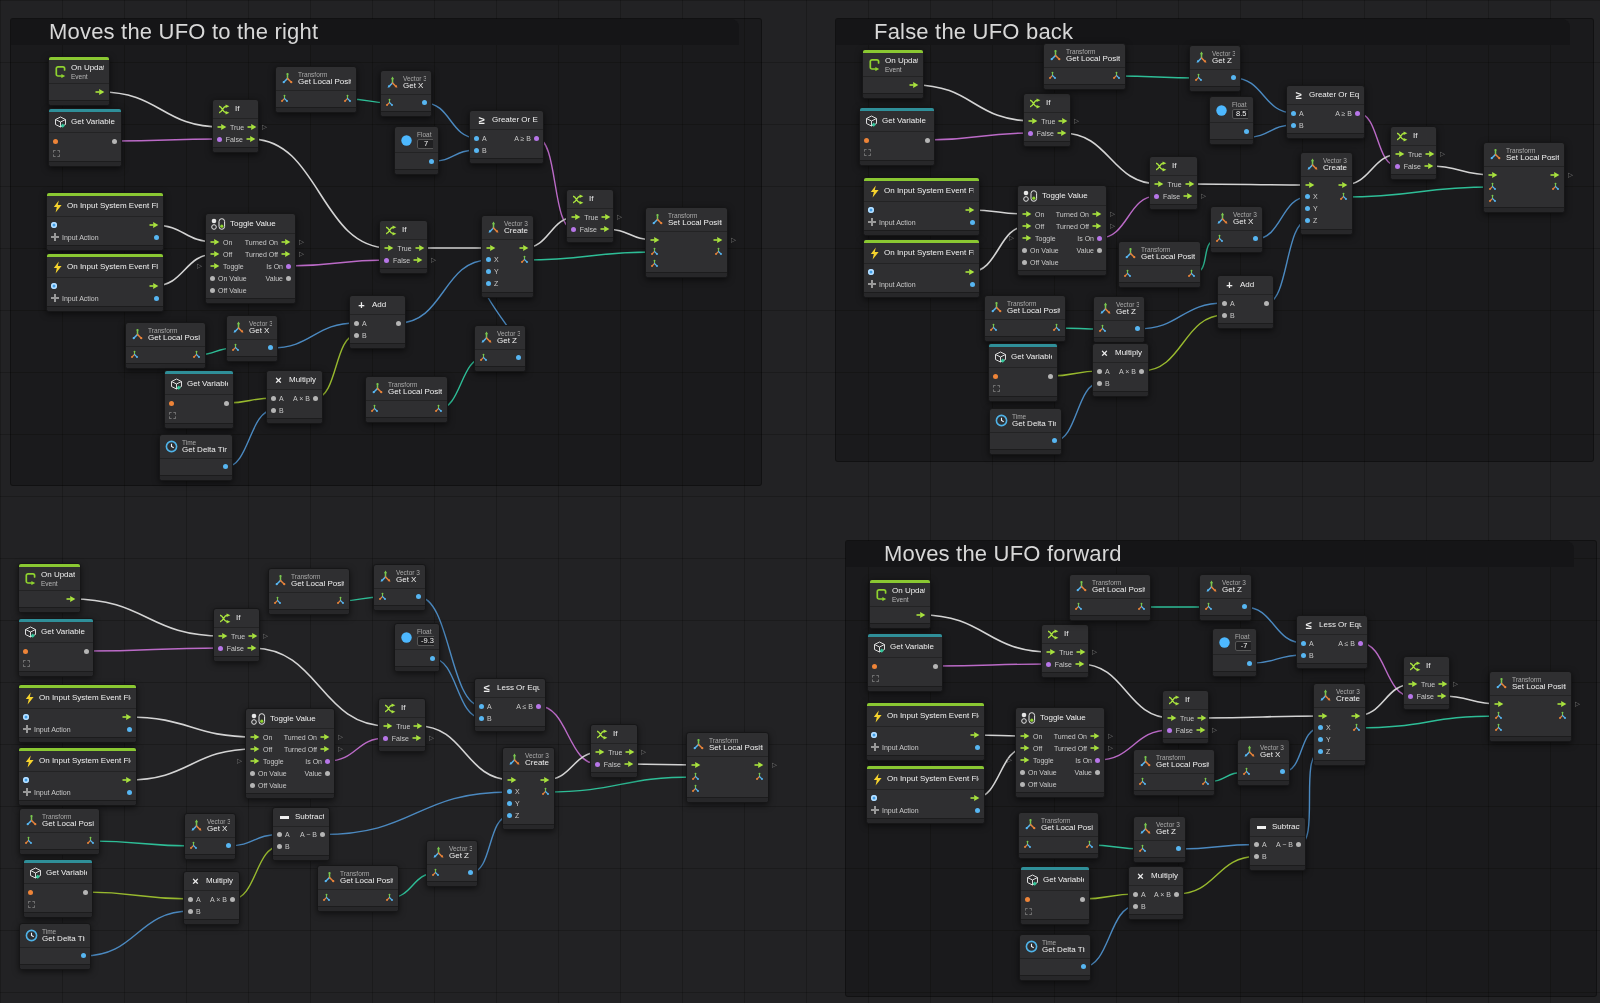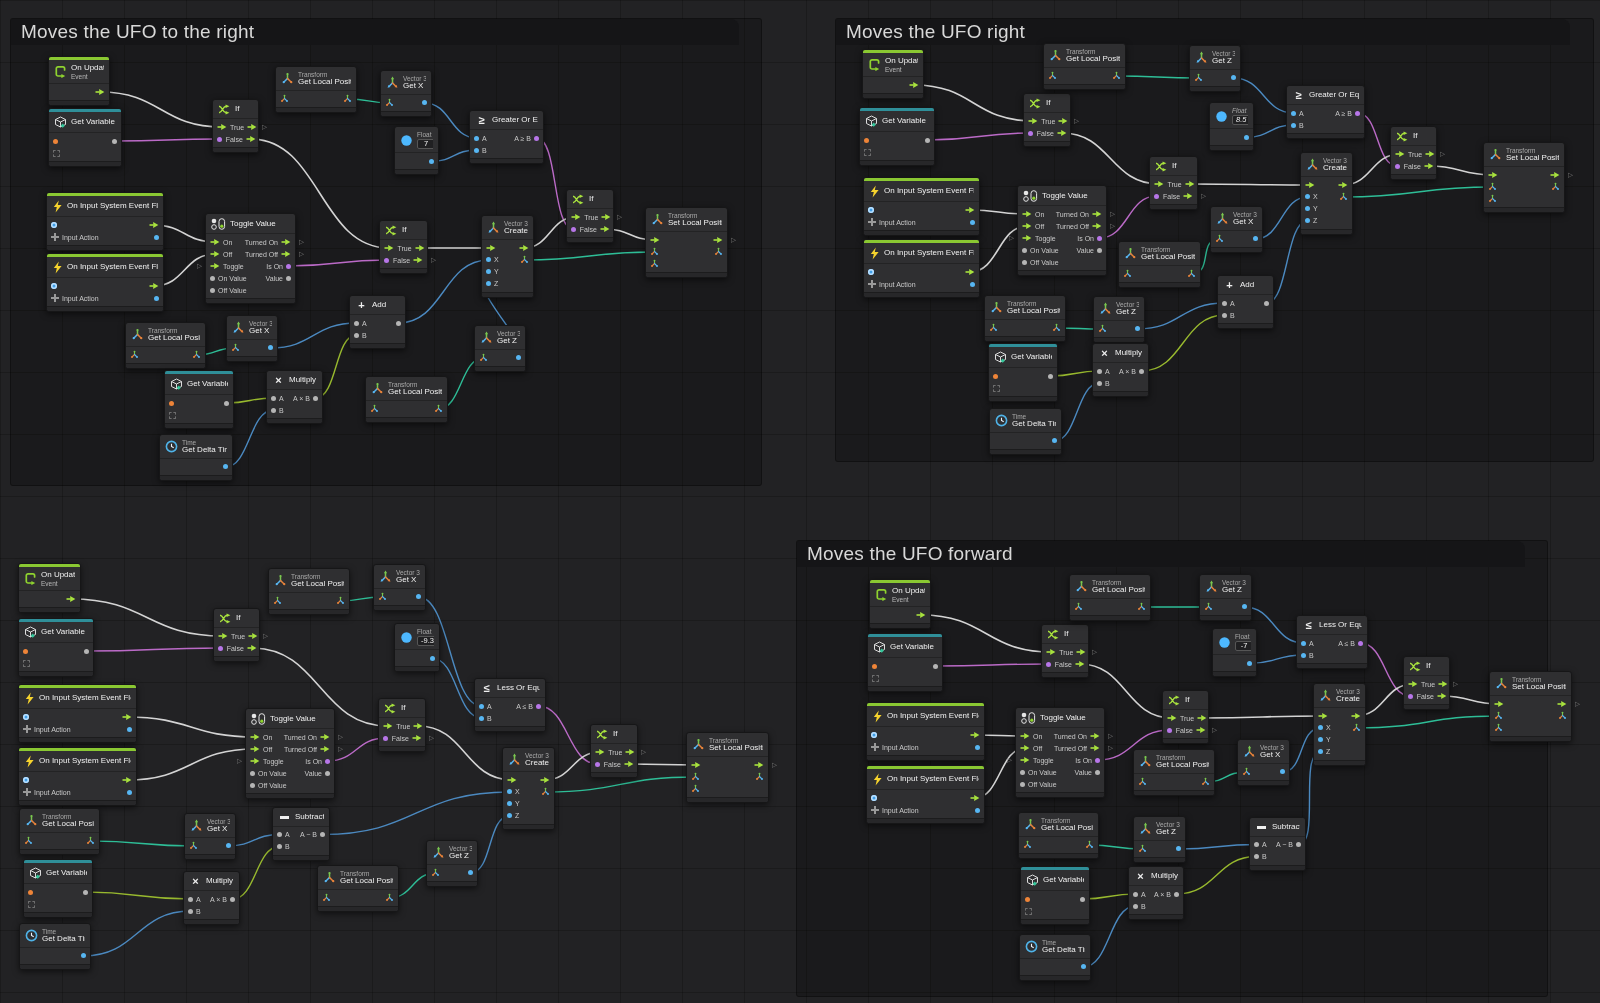--- a/index.html
+++ b/index.html
@@ -7,21 +7,21 @@
     position:relative;width:1600px;height:1003px;overflow:hidden;
     background-color:#222224;
     background-image:
       linear-gradient(rgba(0,0,0,.22) 1px, transparent 1px),
       linear-gradient(90deg, rgba(0,0,0,.22) 1px, transparent 1px);
     background-size:62px 62px;
     font-family:"Liberation Sans", sans-serif;
   }
   .group{position:absolute;background:rgba(0,0,0,.22);border:1px solid rgba(0,0,0,.35);z-index:1;border-radius:3px;}
   .gtitlebar{height:26px;background:#151517;width:97%;border-radius:2px 8px 0 0;display:flex;align-items:center;padding:0 10px;box-sizing:border-box;}
-  .gtitle{font-size:19px;color:#d8d8d8;white-space:nowrap;letter-spacing:.2px;}
+  .gtitle{font-size:22px;color:#d8d8d8;white-space:nowrap;letter-spacing:.2px;margin-left:28px;}
   svg.edges{position:absolute;left:0;top:0;z-index:5;}
   .edge{fill:none;stroke-width:1.4;opacity:.95;}
   .edge-w{stroke:#dedede;stroke-width:1.6;}
   .edge-b{stroke:#4e8fc9;}
   .edge-p{stroke:#c46fd1;}
   .edge-g{stroke:#9fc22f;}
   .edge-t{stroke:#2fc79e;}
   .node{position:absolute;background:#2f2f31;border:1px solid #161617;border-radius:3px;box-shadow:0 2px 6px rgba(0,0,0,.55);z-index:10;}
   .strip{height:3px;border-radius:2px 2px 0 0;}
   .nhead{display:flex;align-items:center;gap:4px;padding:4px 5px 3px;}
@@ -54,24 +54,24 @@
 <body>
 
 <div id="canvas">
     <div class="group" style="left: 10px; top: 18px; width: 750px; height: 466px;">
       <div class="gtitlebar">
         <span class="gtitle">Moves the UFO to the right</span>
       </div>
     </div>
     <div class="group" style="left: 835px; top: 18px; width: 757px; height: 442px;">
       <div class="gtitlebar">
-        <span class="gtitle">Moves the UFO right</span>
-      </div>
-    </div>
-    <div class="group" style="left: 796px; top: 540px; width: 750px; height: 455px;">
+        <span class="gtitle">False the UFO back</span>
+      </div>
+    </div>
+    <div class="group" style="left: 845px; top: 540px; width: 750px; height: 455px;">
       <div class="gtitlebar">
         <span class="gtitle">Moves the UFO forward</span>
       </div>
     </div>
     <div class="node" style="left: 48px; top: 56px; width: 60px;">
       <div class="strip" style="background: rgb(138, 200, 50);"></div>
       <div class="nhead">
         <span class="nicon">
           <svg width="13" height="13" viewBox="0 0 13 13">
             <path d="M10.6 5V3.6A1.7 1.7 0 0 0 8.9 1.9H4A1.7 1.7 0 0 0 2.3 3.6v5.7A1.7 1.7 0 0 0 4 11h3.6" fill="none" stroke="#8fd32f" stroke-width="1.7" stroke-linecap="round"></path>
@@ -1347,21 +1347,21 @@
           </span>
           <span class="rr">
             <span class="pg">
               <i class="dot dot-blue"></i>
             </span>
           </span>
         </div>
       </div>
       <div class="nfoot"></div>
     </div>
-    <div class="node" style="left: 1209px; top: 102px; width: 43px; font-style: italic;">
+    <div class="node" style="left: 1209px; top: 96px; width: 43px;">
       <div class="nhead">
         <span class="nicon">
           <svg width="13" height="13">
             <circle cx="6.5" cy="6.5" r="5.2" fill="#4db8ff"></circle>
           </svg>
         </span>
         <div class="ntx">
           <div class="ncap">Float</div>
           <div class="vbox">8.5</div>
         </div>

